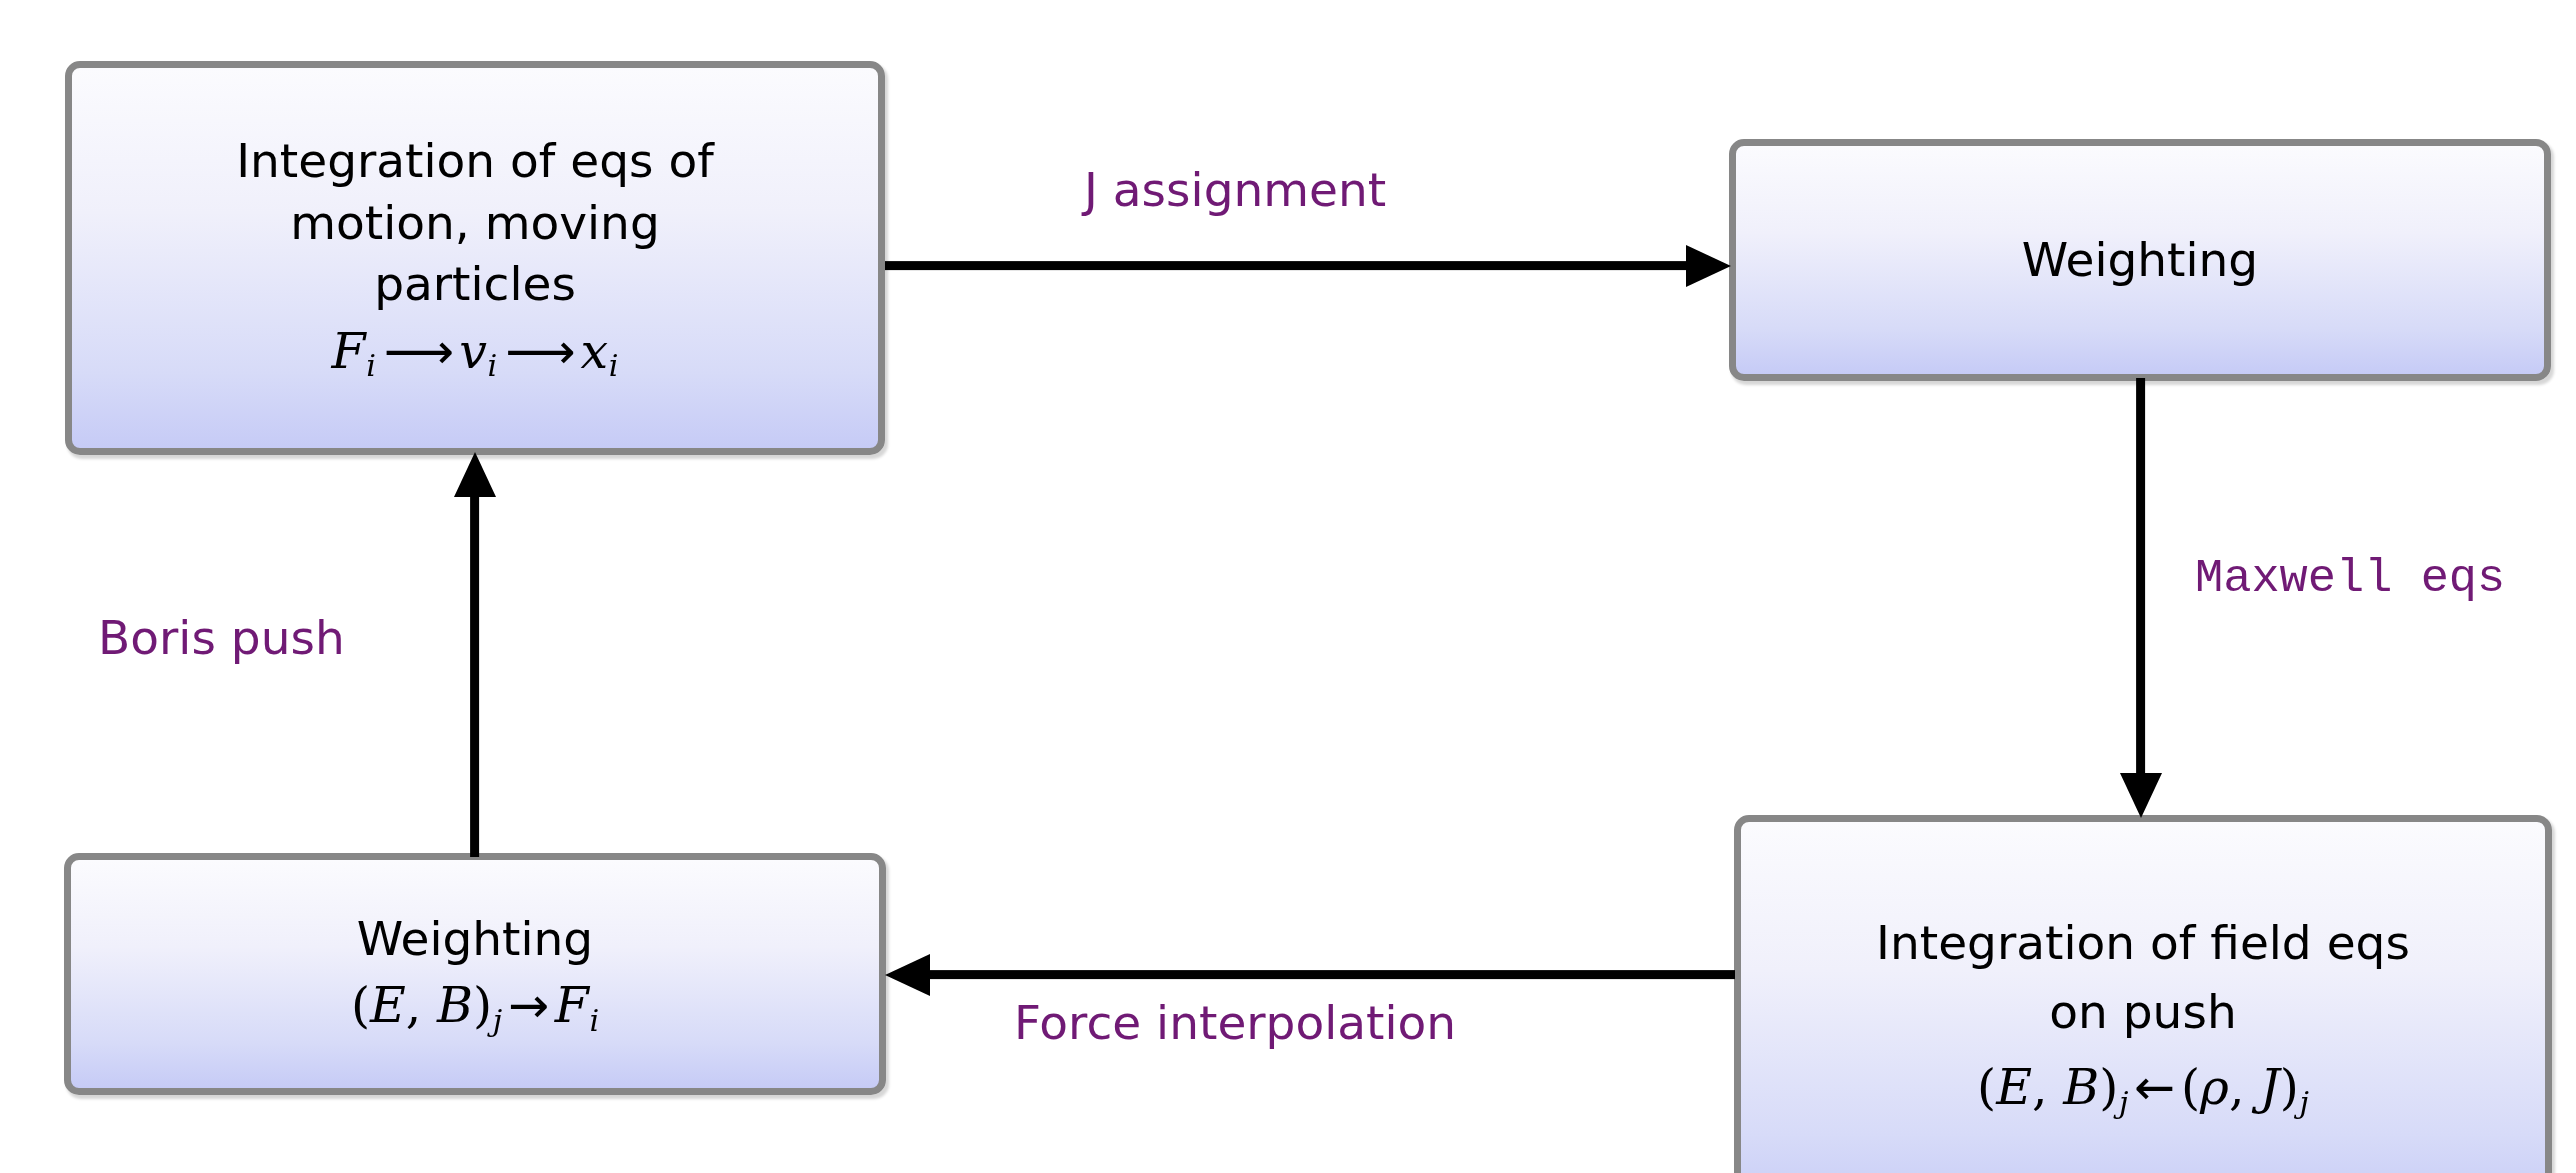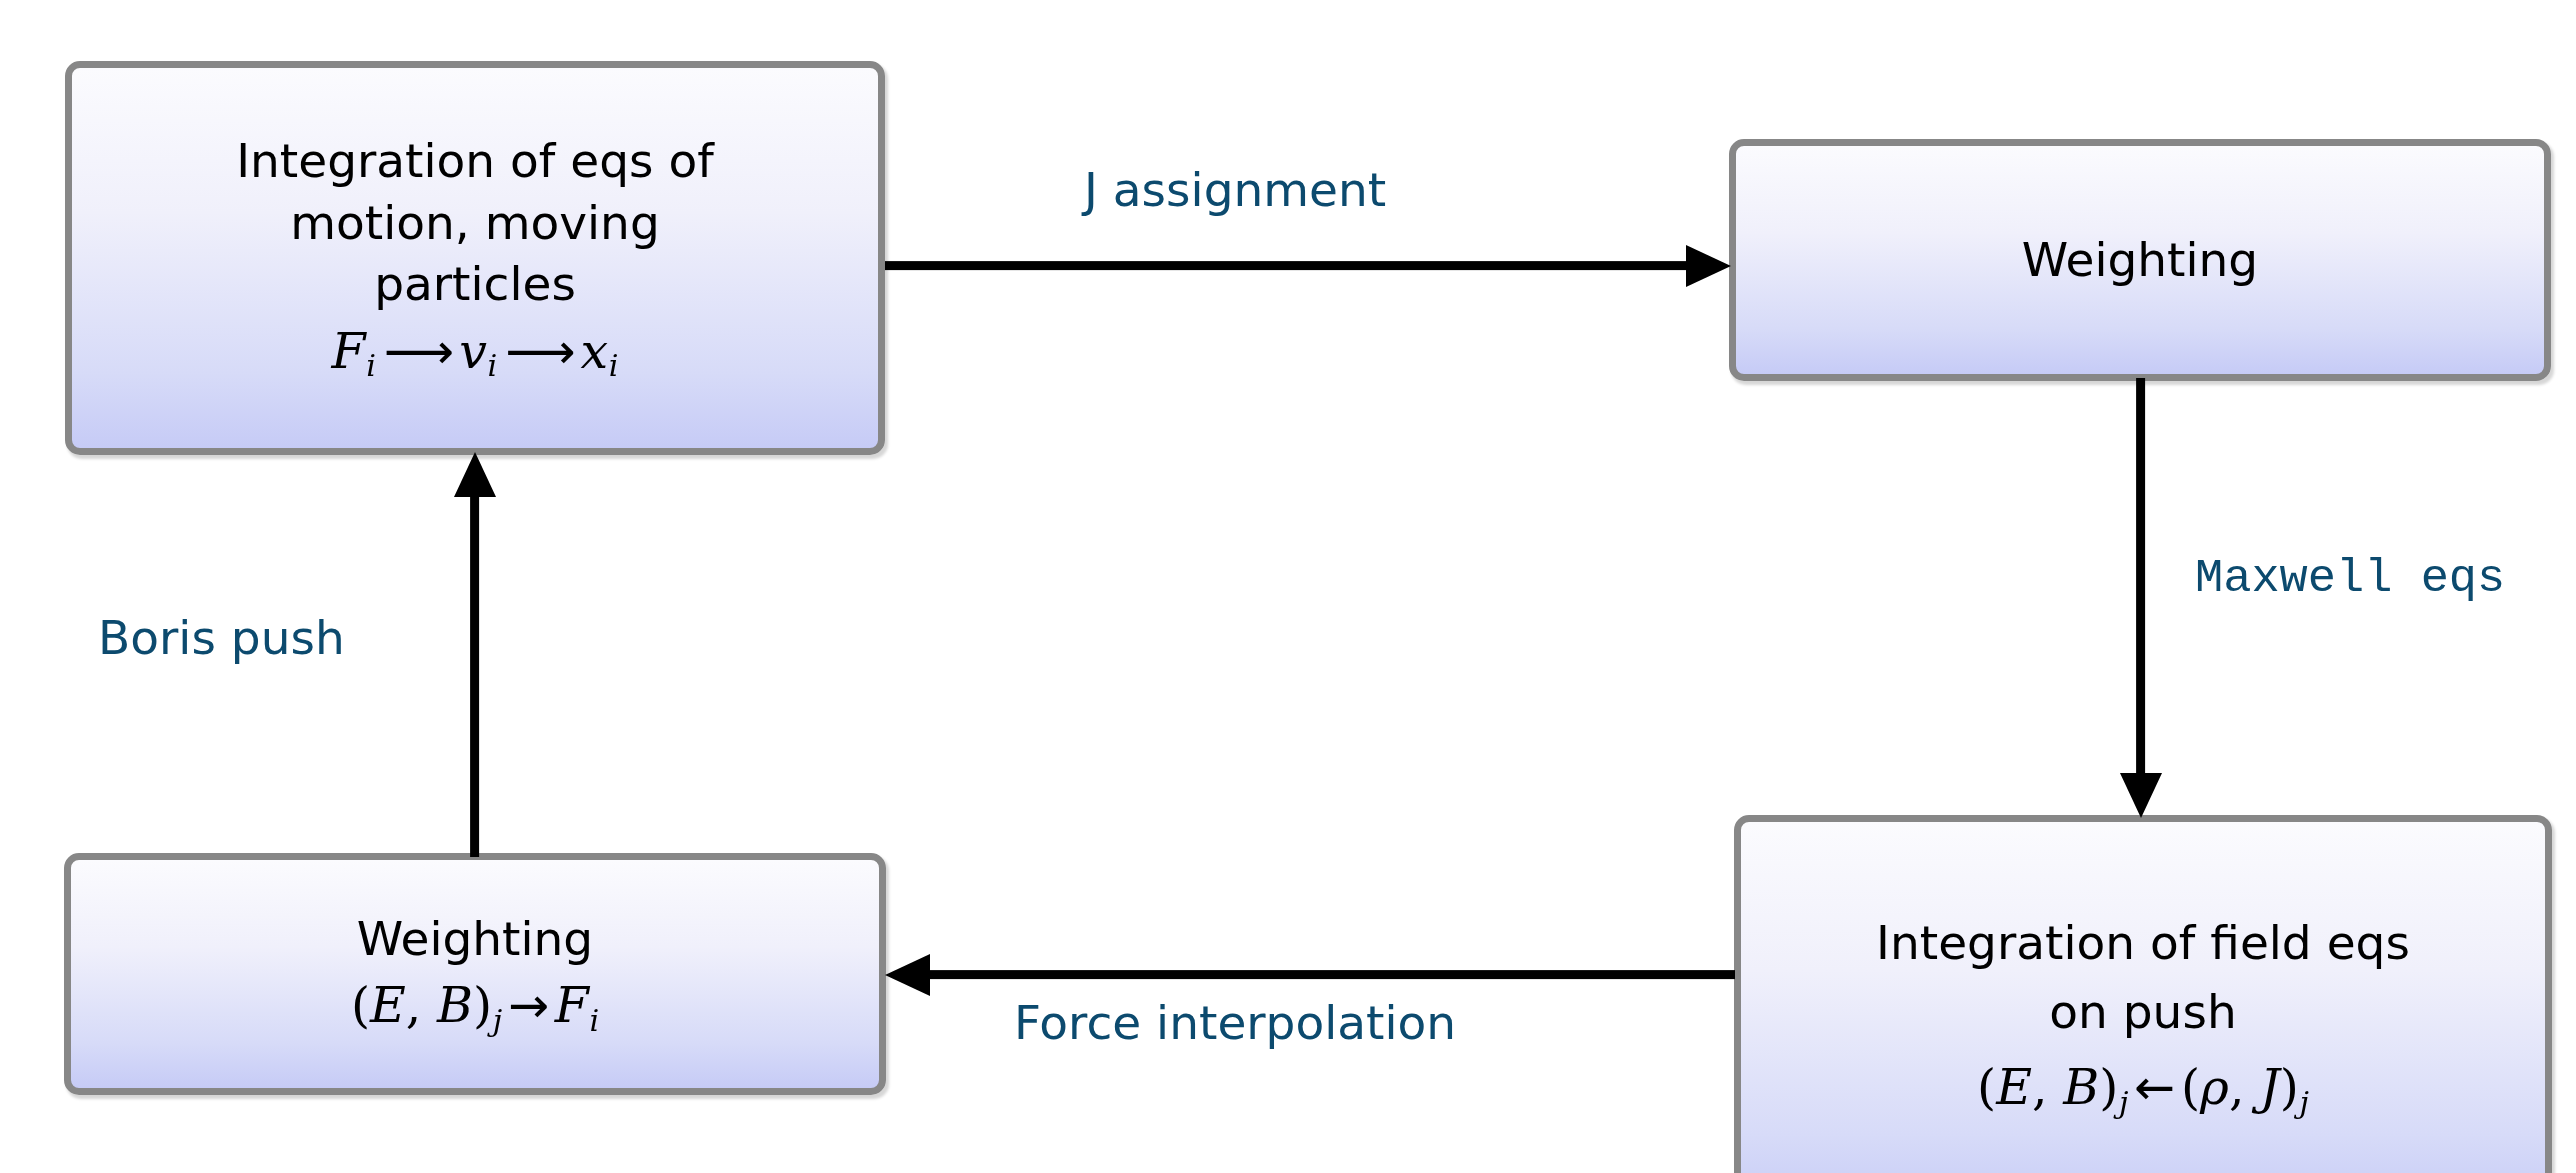--- a/index.html
+++ b/index.html
@@ -134,21 +134,21 @@
   #arrow-force .shaft { left: 32px; right: 0; }
 
   #arrow-boris { left: 453px;  top: 452px;  width: 43px; height: 405px; }
   #arrow-boris .shaft { top: 32px; bottom: 0; }
 
   
   .edge-label {
     position: absolute;
     font-family: "DejaVu Sans", sans-serif;
     font-size: 47px;
-    color: #0c4a6e;
+    color: #701a75;
     white-space: nowrap;
   }
   #label-j-assignment { left: 1084px; top: 162px; }
   #label-maxwell      { left: 2195px; top: 552px; font-family: Liberation Mono, monospace; }
   #label-force        { left: 1014px; top: 995px; }
   #label-boris        { left: 98px;  top: 610px; }
 </style>
 </head>
 <body>
 

